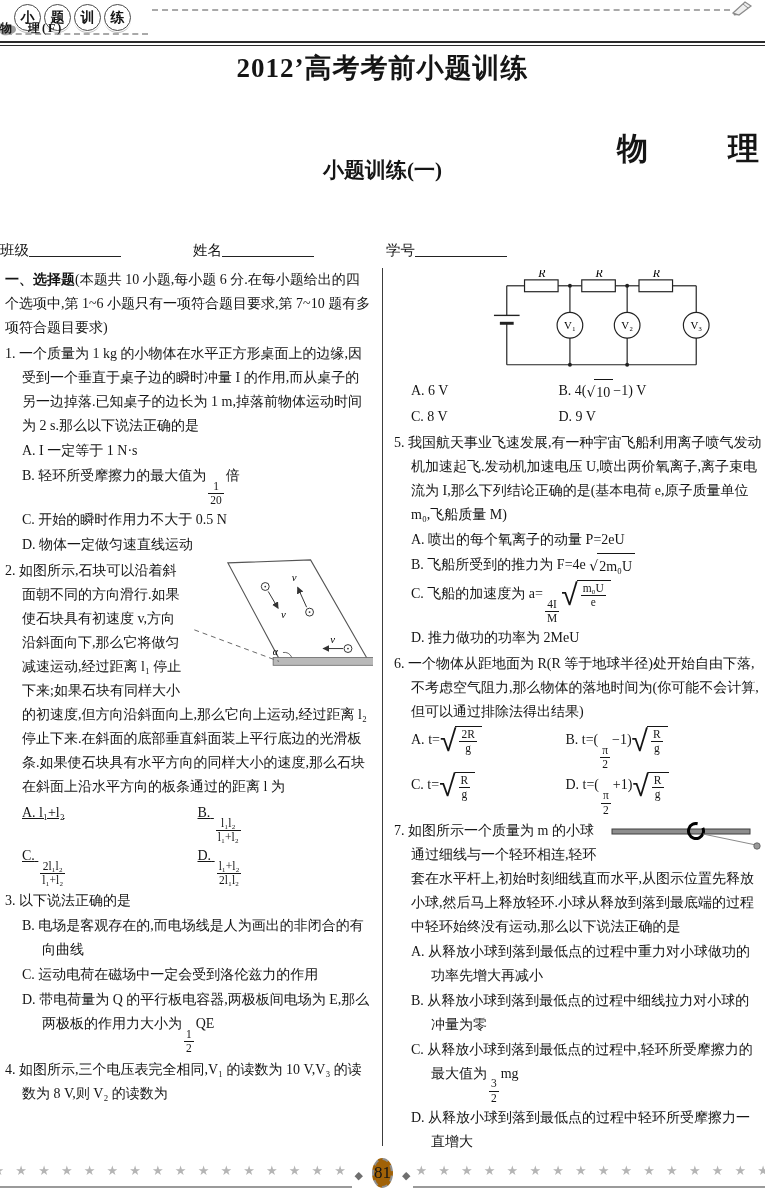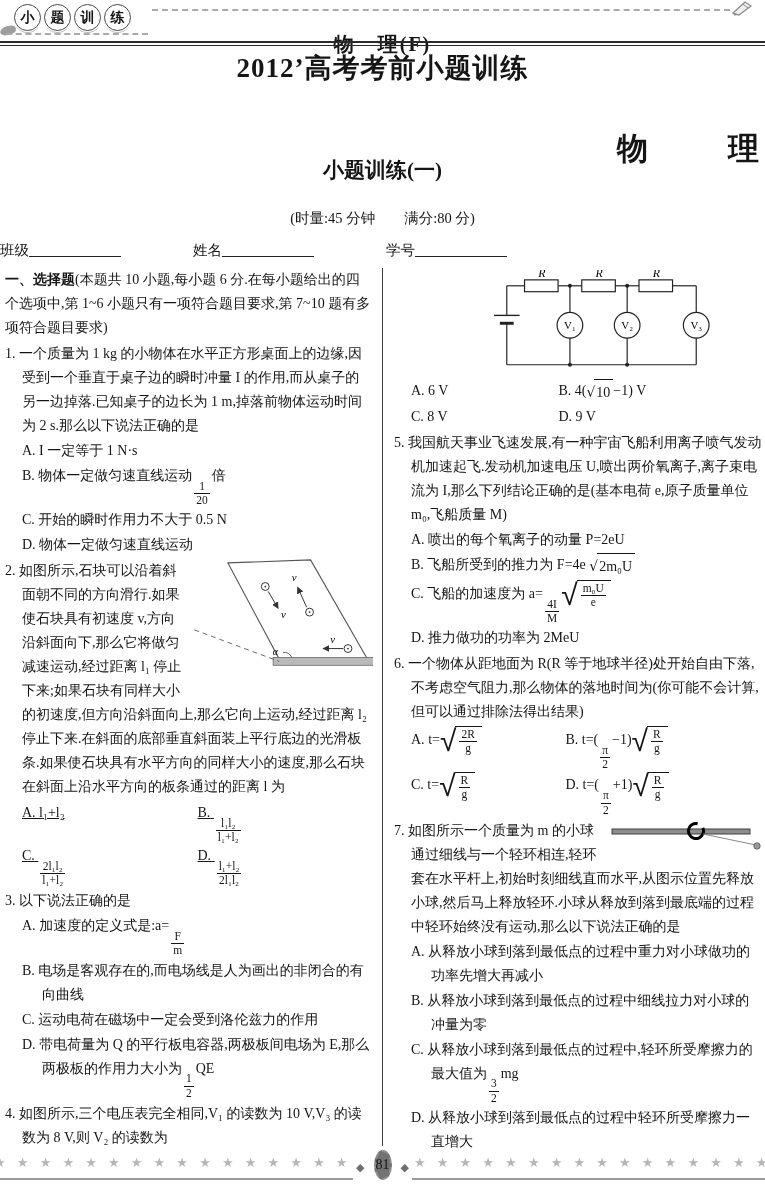--- a/index.html
+++ b/index.html
@@ -15,22 +15,22 @@
     border-top:2px dashed #a9a9a9; }
   .hdr-pencil { position:absolute; top:0px; left:731px; }
   .logo { position:absolute; top:4px; left:14px; display:flex; gap:3px; }
   .logo-c { width:27px; height:27px; border:1.4px solid #4a4a4a; border-radius:50%;
     display:flex; align-items:center; justify-content:center;
     font-size:14px; font-weight:bold; background:#fff; box-shadow:0 0 0 1px #fff, 0 2px 0 #bbb; }
   .logo-underdash { position:absolute; top:33px; left:6px; width:142px; height:0;
     border-top:2px dashed #a9a9a9; }
   .logo-blob { position:absolute; top:26px; left:0px; width:16px; height:9px;
     background:#9d9d9d; border-radius:60% 40% 50% 50%; transform:rotate(-12deg); }
-  .course { position:absolute; top:16px; left:0; width:100%; text-align:center;
-    font-size:20px; font-weight:bold; letter-spacing:2px;margin-top:16px; }
+  .course { position:absolute; top:16px; left:0; width:100%; 
+    font-size:12px; font-weight:bold; letter-spacing:2px; }
   .hdr-rule { position:absolute; top:41px; left:0; width:765px; height:5px;
     border-top:2px solid #2a2a2a; border-bottom:1px solid #2a2a2a; }
   
   .t-main { position:absolute; top:56px; width:100%; text-align:center;
     font-size:27px; font-weight:bold; letter-spacing:1px; }
   .t-subject { position:absolute; top:101px; width:100%; text-align:right;
     font-size:31px; font-weight:bold; letter-spacing:6px;margin-top:36px; }
   .t-sub { position:absolute; top:158px; width:100%; text-align:center;
     font-size:21px; font-weight:bold; }
   .t-meta { position:absolute; top:206px; width:100%; text-align:center; font-size:14.5px; }
@@ -72,21 +72,21 @@
   .footer { position:absolute; top:1146px; left:0; width:765px;
     display:flex; justify-content:center; align-items:center; }
   .star-seg { display:flex; align-items:flex-end; }
   .stars { color:#b5b5b5; font-size:13px; letter-spacing:3.5px; white-space:nowrap;
     border-bottom:2px solid #9a9a9a; padding:0 2px 3px 2px;
     font-family:"DejaVu Sans",sans-serif; }
   .dia { color:#6f6f6f; font-size:11px; margin:0 3px; padding-bottom:0px;
     font-family:"DejaVu Sans",sans-serif; }
   .pagenum { width:32px; height:30px; border:2px dashed #8f8f8f; border-radius:50%;
     display:flex; align-items:center; justify-content:center;
-    font-size:14px; margin:4px 6px; background:#737373; }
+    font-size:17px; margin:12px 6px; background:#a16207; }
 </style>
 </head>
 <body>
 
 <div class="page">
 
   <div class="hdr-dash"></div>
   <span class="hdr-pencil">
     <svg width="22" height="16" viewBox="0 0 22 16">
       <polygon points="2,13 14,2 20,6 8,15" fill="#efefef" stroke="#8a8a8a" stroke-width="1.2"></polygon>
@@ -101,21 +101,20 @@
     <span class="logo-c">训</span>
     <span class="logo-c">练</span>
   </div>
   <div class="logo-underdash"></div>
   <div class="course">物　理(F)</div>
   <div class="hdr-rule"></div>
 
   <div class="t-main">2012’高考考前小题训练</div>
   <div class="t-subject">物　　理</div>
   <div class="t-sub">小题训练(一)</div>
-  <div class="t-meta">(时量:45 分钟　　满分:80 分)</div>
   <div class="fields">
     <span class="field"><span>班级</span><span class="blank"></span></span>
     <span class="field"><span>姓名</span><span class="blank"></span></span>
     <span class="field"><span>学号</span><span class="blank"></span></span>
   </div>
 
   <div class="columns">
 
     <div class="col-l">
 
@@ -123,21 +122,21 @@
         <b>一、选择题</b><span>(本题共 10 小题,每小题 6 分.在每小题给出的四个选项中,第 1~6 小题只有一项符合题目要求,第 7~10 题有多项符合题目要求)</span>
       </div>
 
       <div class="q">
         <span>1.</span>
         <span>一个质量为 1 kg 的小物体在水平正方形桌面上的边缘,因受到一个垂直于桌子边的瞬时冲量 I 的作用,而从桌子的另一边掉落.已知桌子的边长为 1 m,掉落前物体运动时间为 2 s.那么以下说法正确的是</span>
       </div>
       <div class="opt">A. I 一定等于 1 N·s</div>
       <div class="opt">
         <span>B.</span>
-        <span>物体一定做匀速直线运动</span><span class="frac">
+        <span>轻环所受摩擦力的最大值为</span><span class="frac">
             <span class="num">1</span>
             <span class="den">20</span>
           </span><span>倍</span>
       </div>
       <div class="opt">C. 开始的瞬时作用力不大于 0.5 N</div>
       <div class="opt">D. 物体一定做匀速直线运动</div>
 
       <div class="q">
         <svg class="fig-incline" width="183" height="130" viewBox="0 0 185 132">
           <defs>
@@ -188,27 +187,20 @@
               <span class="num">l₁+l₂</span>
               <span class="den">2l₁l₂</span>
             </span>
         </div>
       </div>
 
       <div class="q">
         <span>3.</span>
         <span>以下说法正确的是</span>
       </div>
-      <div class="opt">
-        <span>A.</span>
-        <span>加速度的定义式是:a=</span><span class="frac">
-            <span class="num">F</span>
-            <span class="den">m</span>
-          </span>
-      </div>
       <div class="opt">B. 电场是客观存在的,而电场线是人为画出的非闭合的有向曲线</div>
       <div class="opt">C. 运动电荷在磁场中一定会受到洛伦兹力的作用</div>
       <div class="opt">
         <span>D.</span>
         <span>带电荷量为 Q 的平行板电容器,两极板间电场为 E,那么两极板的作用力大小为</span><span class="frac">
             <span class="num">1</span>
             <span class="den">2</span>
           </span><span>QE</span>
       </div>
 

